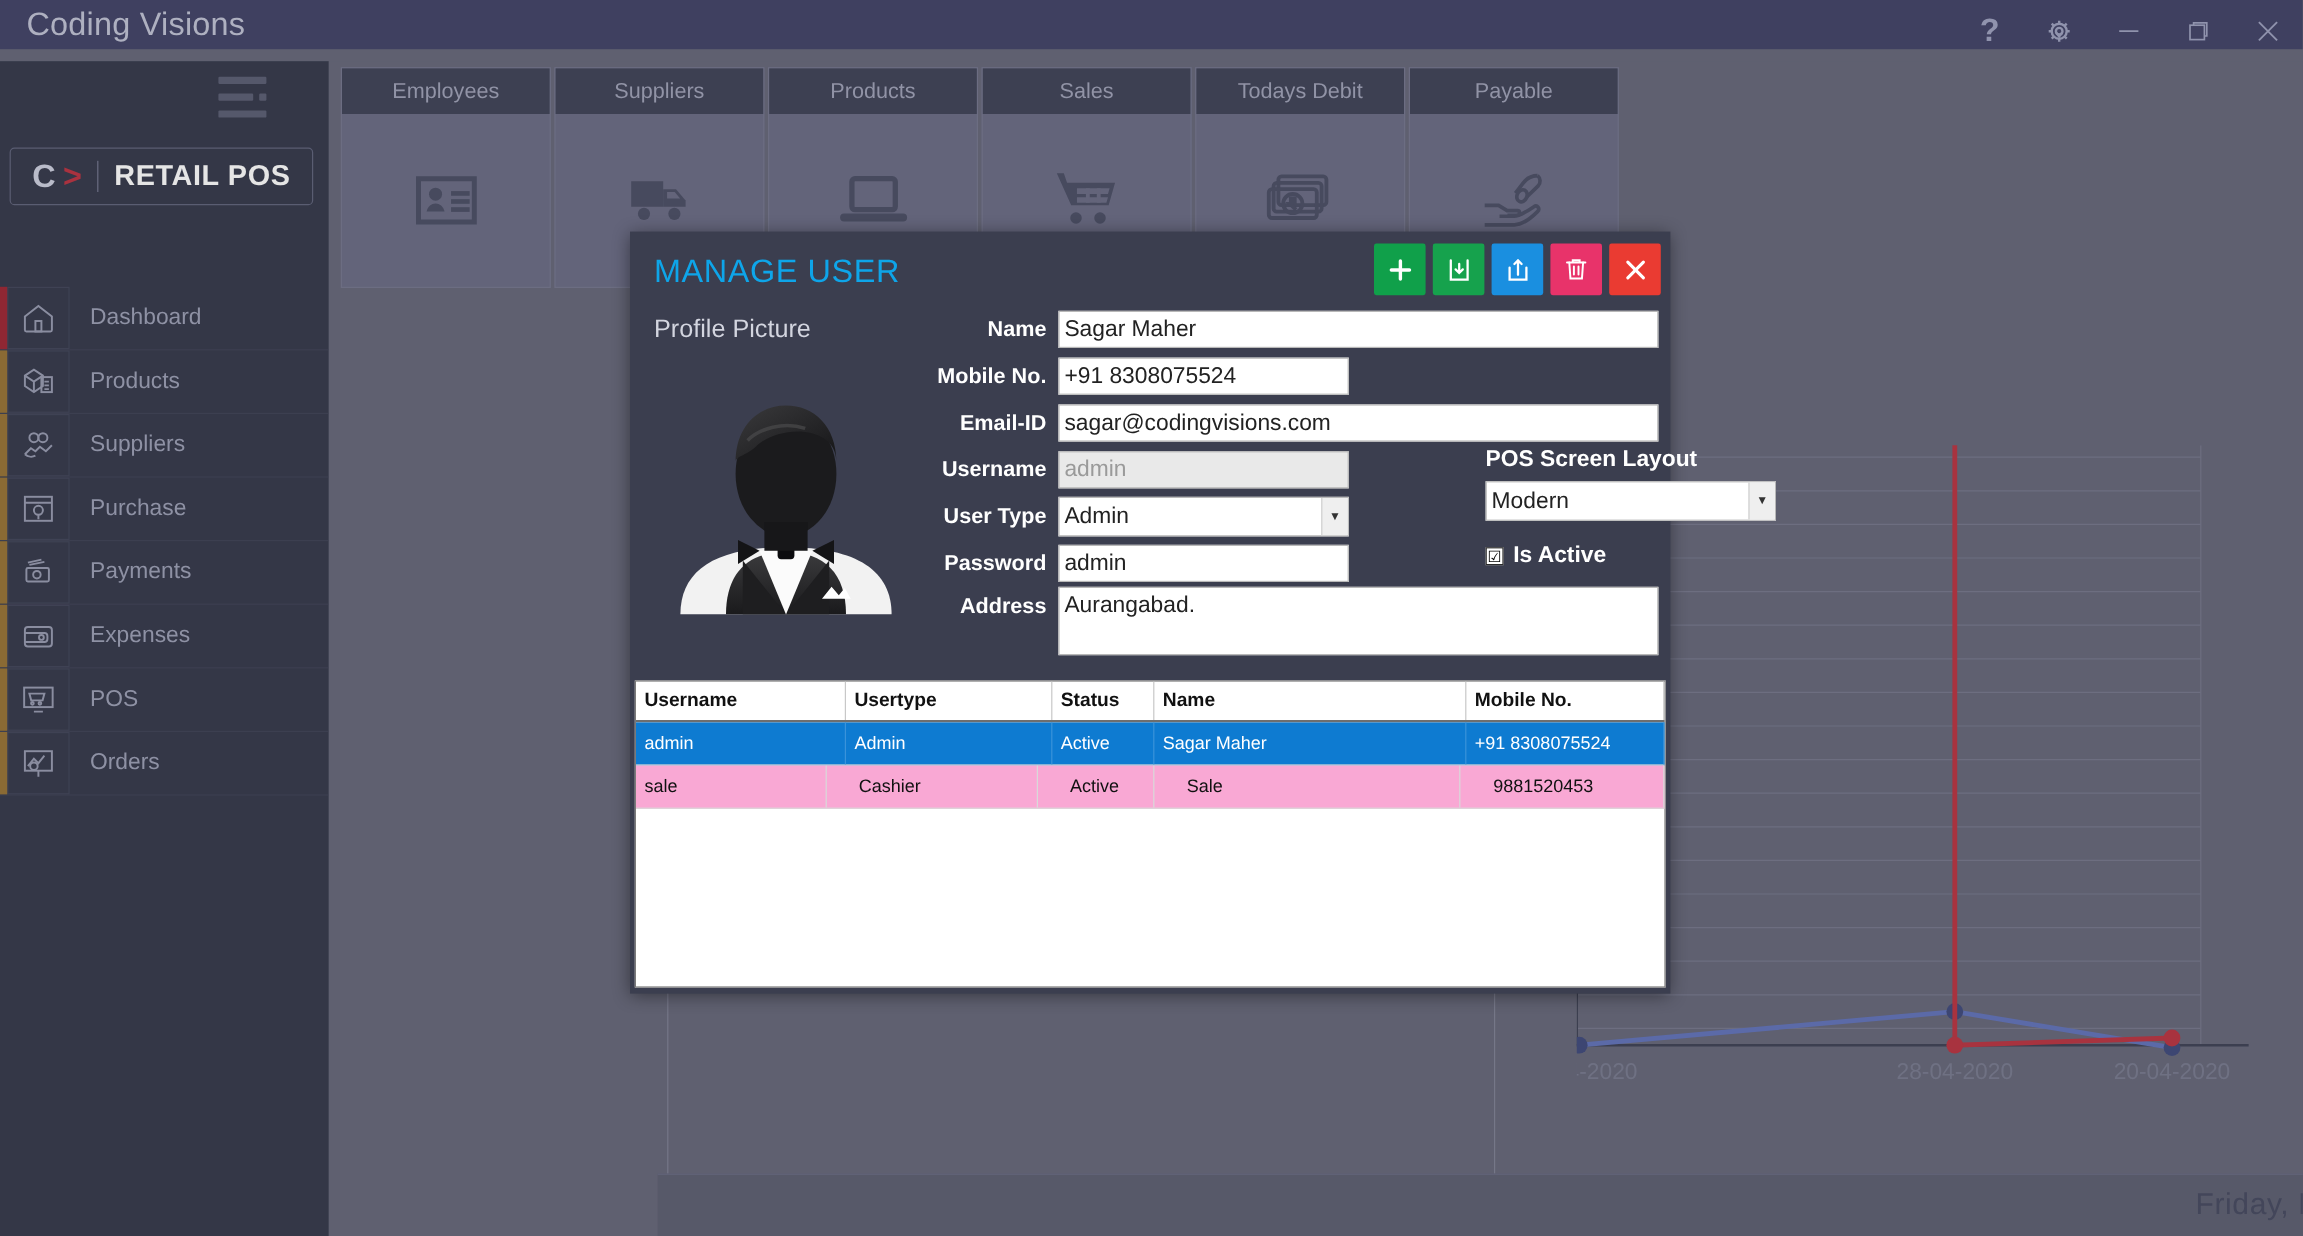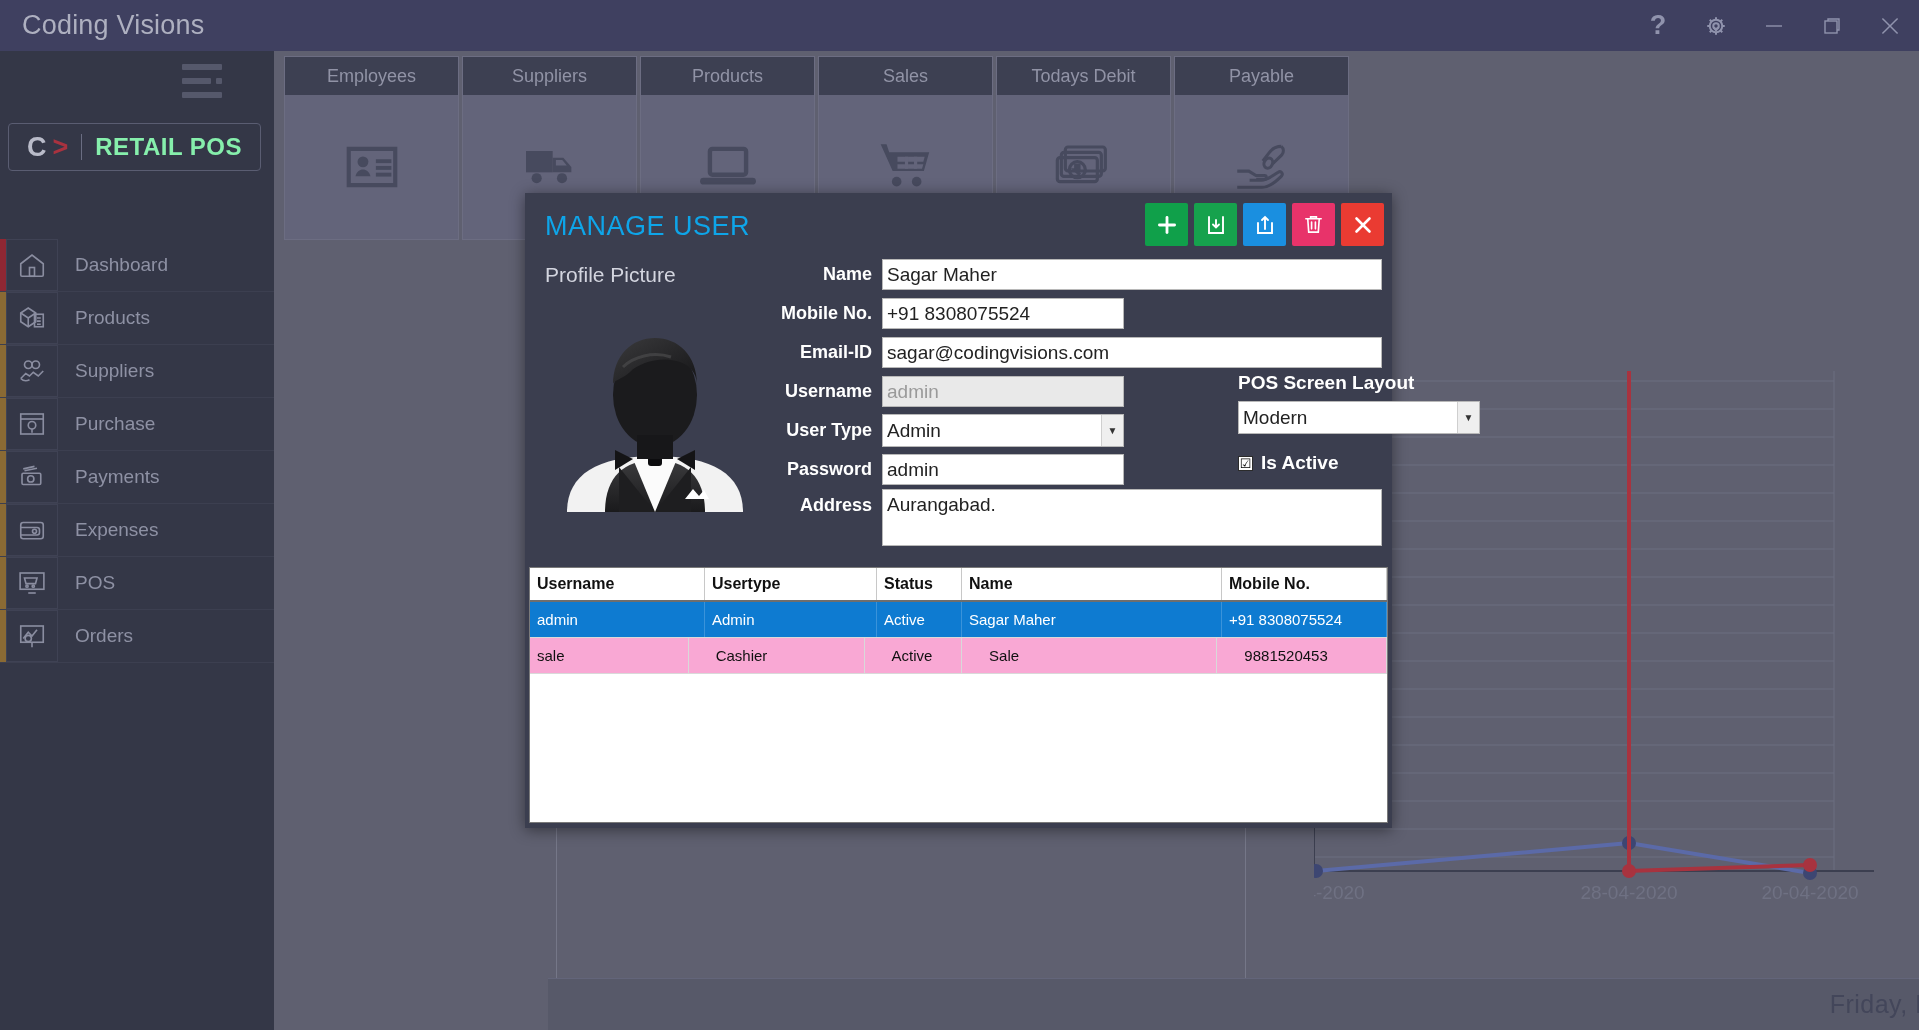--- a/index.html
+++ b/index.html
@@ -6,21 +6,21 @@
   html, body {
     width: 1919px; height: 1030px;
     overflow: hidden;
     background: #5f6070;
     font-family: "Liberation Sans", sans-serif;
   }
   #app { position: relative; width: 1919px; height: 1030px; }
 
   
   .titlebar {
-    position: absolute; top: 0; left: 0; width: 1919px; height: 51px;
+    position: absolute; top: 0; left: 0; width: 1919px; height: 41px;
     background: #3f4060;
     display: flex; align-items: center;
   }
   .app-title {
     margin-left: 22px; font-size: 27px; color: #aeb0c0; letter-spacing: .2px;
   }
   .win-ctrls {
     position: absolute; right: 0; top: 0; height: 51px;
     display: flex; align-items: center;
   }
@@ -48,21 +48,21 @@
 
   .brand {
     position: absolute; top: 72px; left: 8px;
     width: 253px; height: 48px;
     border: 1px solid #5a5d72; border-radius: 4px;
     display: flex; align-items: center; justify-content: center; gap: 6px;
   }
   .brand .c  { color: #b9bbc9; font-size: 27px; font-weight: bold; }
   .brand .gt { color: #a9323f; font-size: 27px; font-weight: bold; }
   .brand .bar{ width: 1px; height: 26px; background: #6a6d82; margin: 0 7px; }
-  .brand .rp { color: #86efac; font-size: 24px; font-weight: bold; letter-spacing: .5px; }
+  .brand .rp { color: #e5e5e5; font-size: 24px; font-weight: bold; letter-spacing: .5px; }
 
   .nav { position: absolute; top: 188px; left: 0; width: 274px; }
   .nav-item {
     position: relative; height: 53px; display: flex; align-items: center;
     border-bottom: 1px solid #3c3f50;
   }
   .nav-accent { position: absolute; left: 0; top: 0; width: 6px; height: 100%; background: #8a6a34; }
   .nav-item.active .nav-accent { background: #8f2733; }
   .nav-icon {
     width: 52px; height: 52px; margin-left: 6px;

